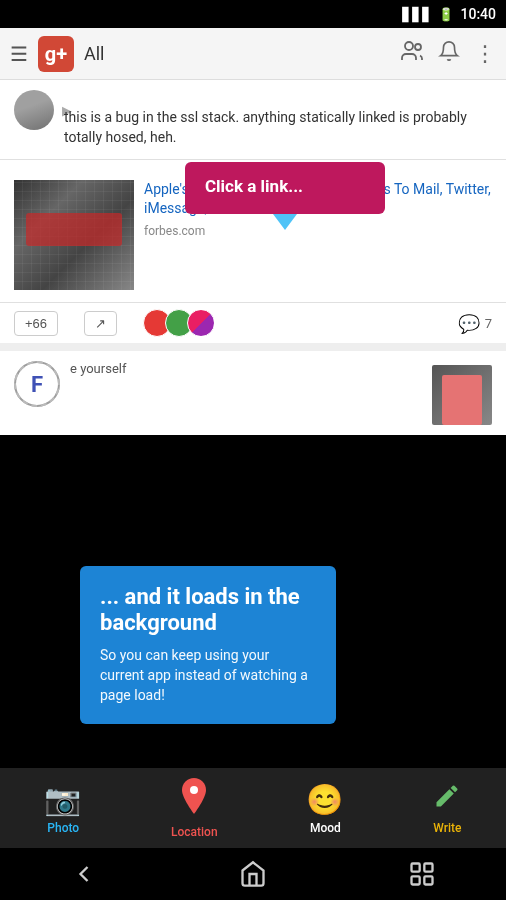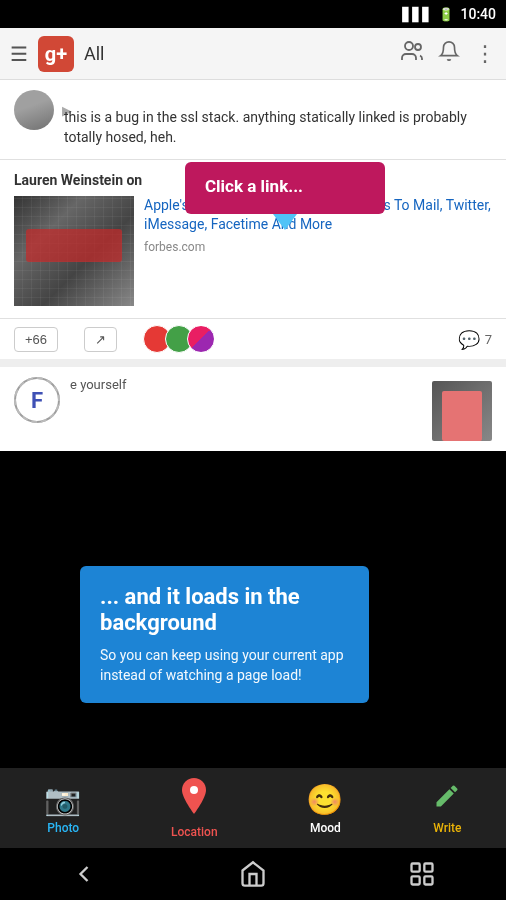--- a/index.html
+++ b/index.html
@@ -276,21 +276,21 @@
     
     .callout-2 {
       position: absolute;
       top: 486px;
       left: 80px;
       background: rgba(33, 150, 243, 0.88);
       color: #fff;
       padding: 18px 20px 18px 20px;
       border-radius: 6px;
       z-index: 20;
-      width: 289px;
+      width: 256px;
     }
     .callout-2-title {
       font-size: 22px;
       font-weight: bold;
       line-height: 1.2;
       margin-bottom: 8px;
     }
     .callout-2-body {
       font-size: 14px;
       line-height: 1.45;
@@ -444,21 +444,20 @@
     </div>
     <div class="post-text">this is a bug in the ssl stack. anything statically linked is probably totally hosed, heh.</div>
   </div>
 
   <div class="second-post">
 
     <div class="callout-1">
       <span>Click a link...</span>
     </div>
 
-    <div class="post-author">Lauren Weinstein on</div>
 
     <div class="link-card">
       <div class="link-thumb">
         <div class="link-thumb-inner"></div>
 
         <div style="position:absolute;top:30%;left:10%;width:80%;height:30%;background:rgba(200,40,40,0.7);border-radius:3px;"></div>
       </div>
       <div class="link-info">
         <div class="link-title">Apple's 'Gotofail' Security Mess Extends To Mail, Twitter, iMessage, Facetime And More</div>
         <div class="link-source">forbes.com</div>

